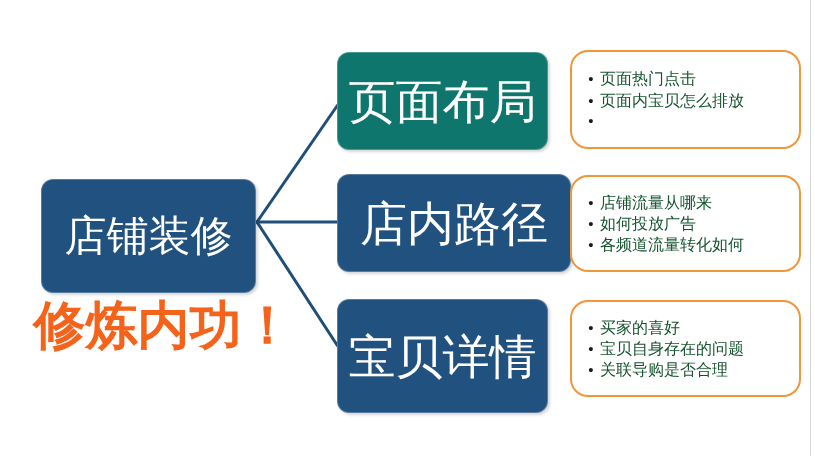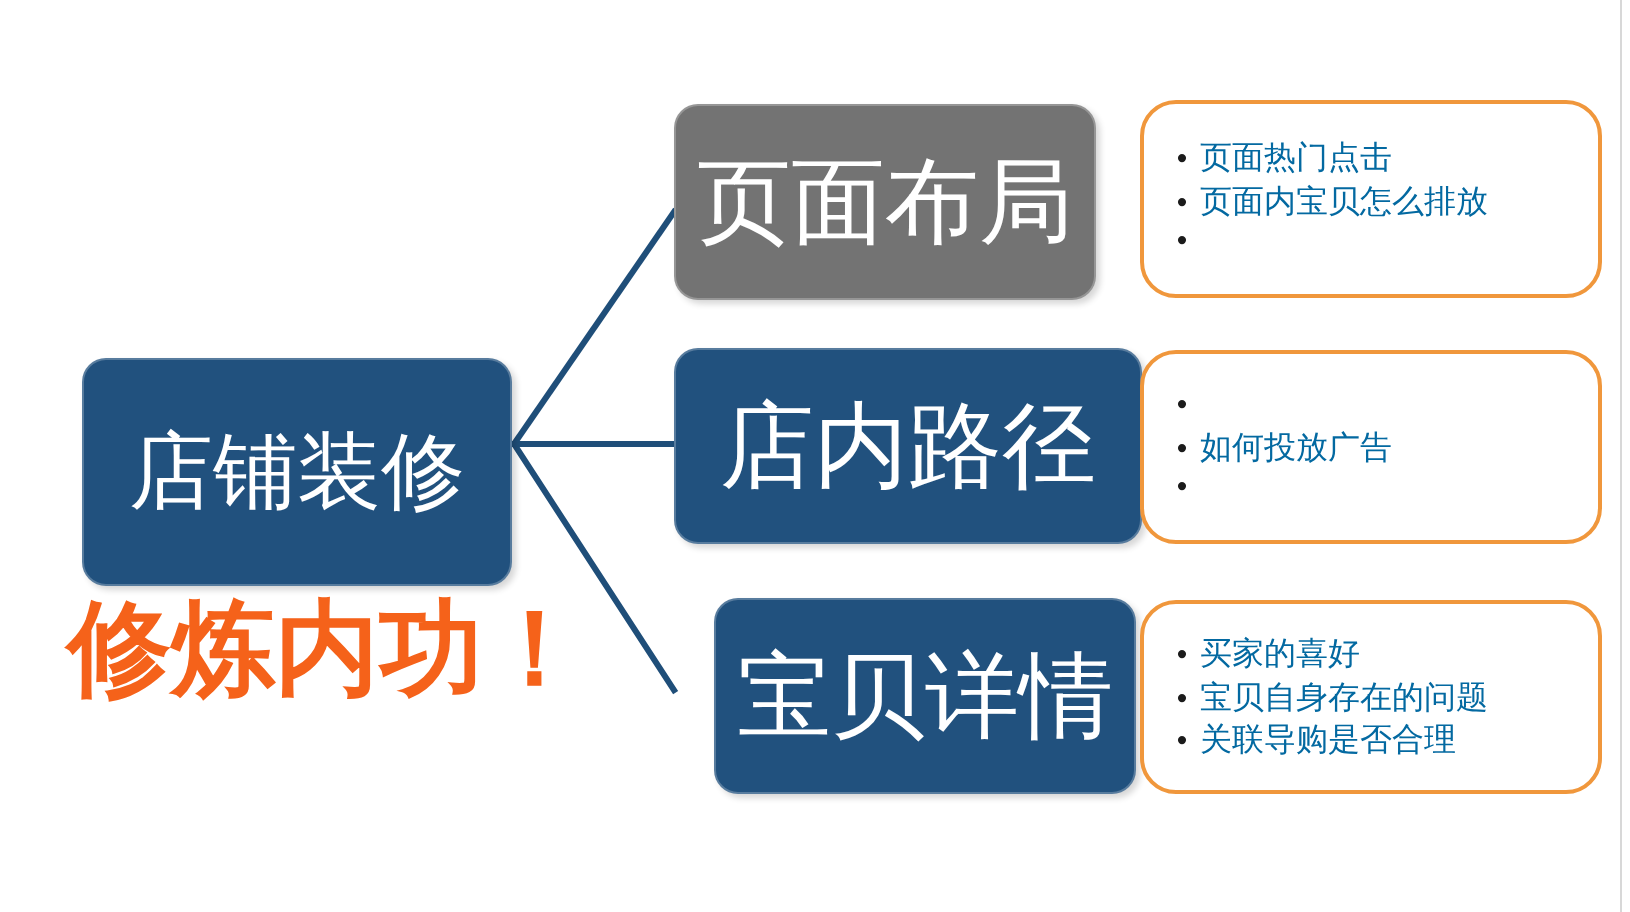--- a/index.html
+++ b/index.html
@@ -41,21 +41,21 @@
     display: flex;
     align-items: center;
     justify-content: center;
     box-shadow: 2px 2px 3px rgba(0,0,0,0.16);
     border: 1px solid rgba(255,255,255,0.25);
   }
   .node-navy {
     background: #21517E;
   }
   .node-orange {
-    background: #737373;
+    background: #0f766e;
   }
   .node-label {
     color: #ffffff;
     font-family: "DejaVu Serif", "Liberation Serif", serif;
     font-weight: 400;
     letter-spacing: 0px;
     line-height: 1;
     white-space: nowrap;
   }
   #node-main {
@@ -75,22 +75,21 @@
   #node-path {
     left: 337px;
     top: 174px;
     width: 234px;
     height: 98px;
   }
   #node-detail {
     left: 337px;
     top: 299px;
     width: 211px;
-    height: 98px;
-    margin-left: 20px;
+    height: 114px;
   }
   #node-layout .node-label,
   #node-path .node-label,
   #node-detail .node-label {
     font-size: 47px;
   }
 
   
   #slogan {
     position: absolute;
@@ -134,21 +133,21 @@
   }
   .bullet-dot {
     flex: 0 0 auto;
     width: 18px;
     text-align: center;
     color: #1b1b1b;
     font-size: 15px;
     line-height: 1.32;
   }
   .bullet-text {
-    color: #0369a1;
+    color: #14532d;
     font-family: "DejaVu Sans", "Liberation Sans", sans-serif;
     font-size: 16px;
     line-height: 1.32;
     white-space: nowrap;
   }
 </style>
 </head>
 <body>
 
 <div id="slide">
@@ -189,27 +188,29 @@
       <span class="bullet-text">页面内宝贝怎么排放</span>
     </div>
     <div class="bullet-row">
       <span class="bullet-dot">•</span>
     </div>
   </div>
 
   <div class="callout" id="callout-path">
     <div class="bullet-row">
       <span class="bullet-dot">•</span>
+      <span class="bullet-text">店铺流量从哪来</span>
     </div>
     <div class="bullet-row">
       <span class="bullet-dot">•</span>
       <span class="bullet-text">如何投放广告</span>
     </div>
     <div class="bullet-row">
       <span class="bullet-dot">•</span>
+      <span class="bullet-text">各频道流量转化如何</span>
     </div>
   </div>
 
   <div class="callout" id="callout-detail">
     <div class="bullet-row">
       <span class="bullet-dot">•</span>
       <span class="bullet-text">买家的喜好</span>
     </div>
     <div class="bullet-row">
       <span class="bullet-dot">•</span>

